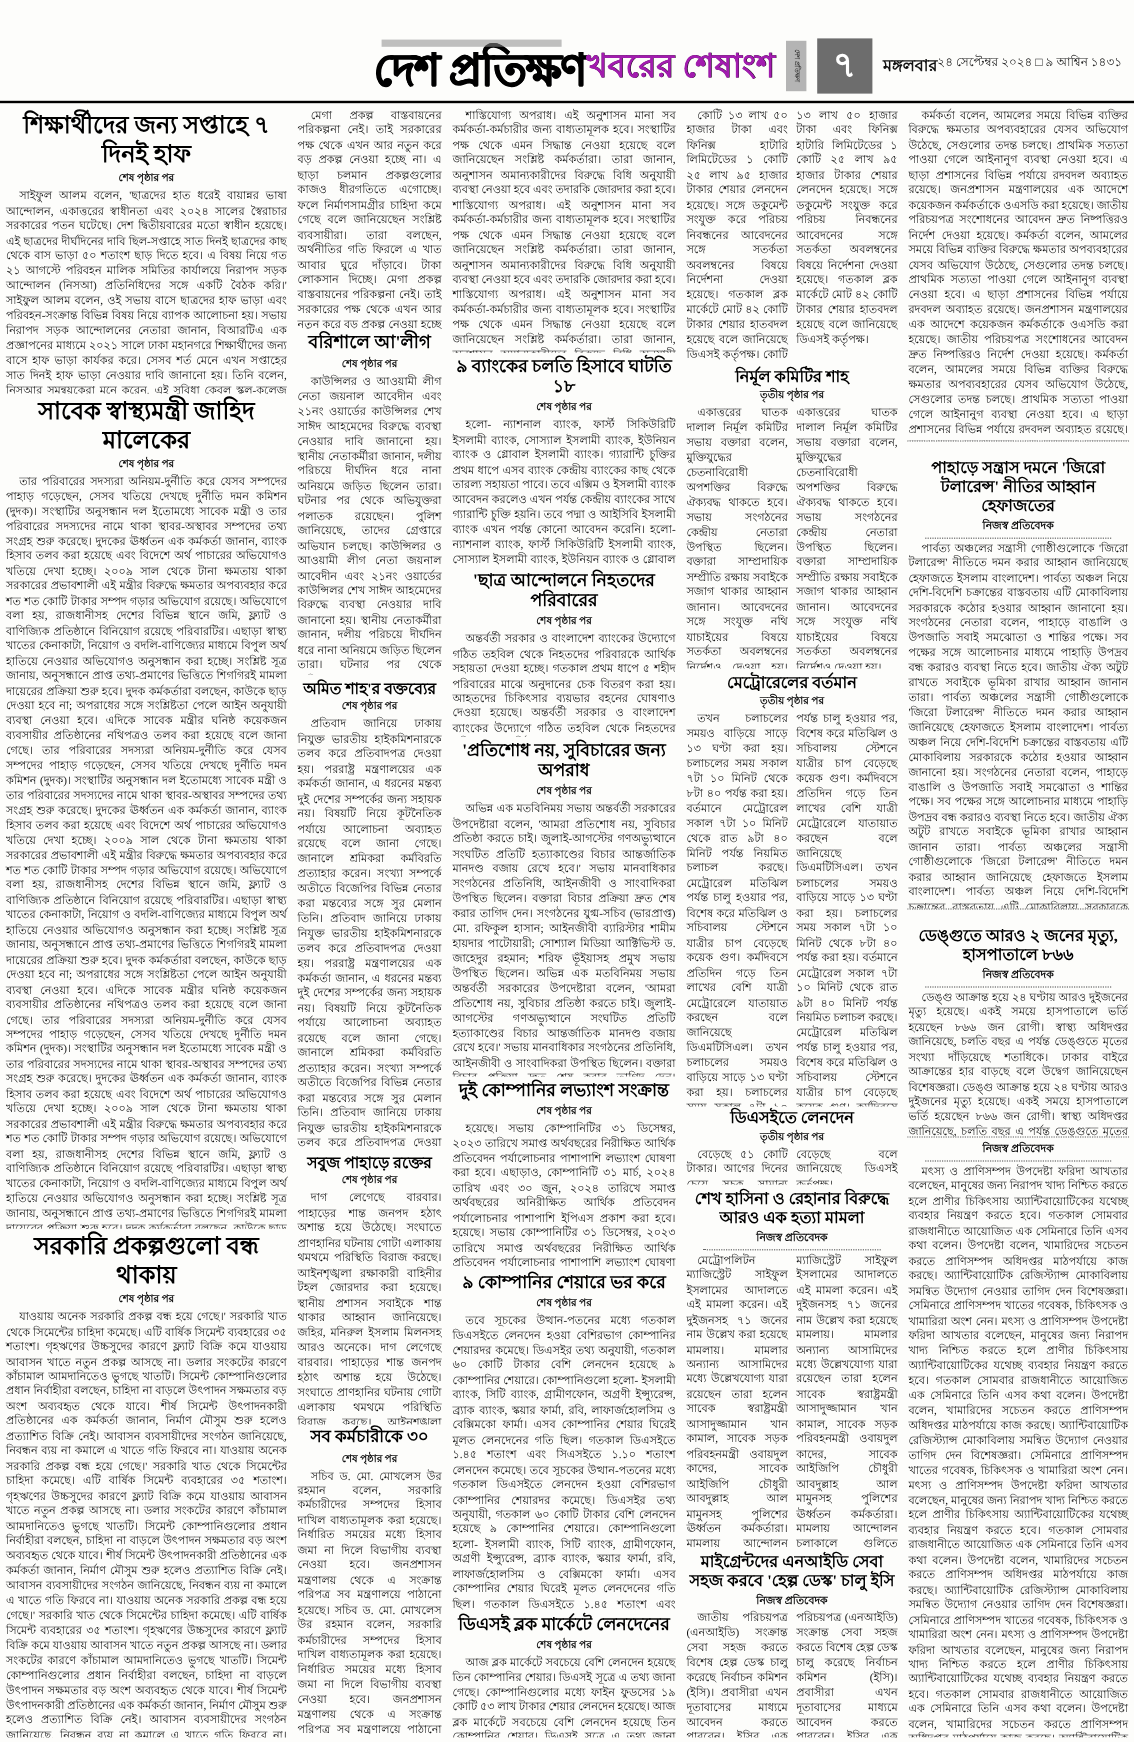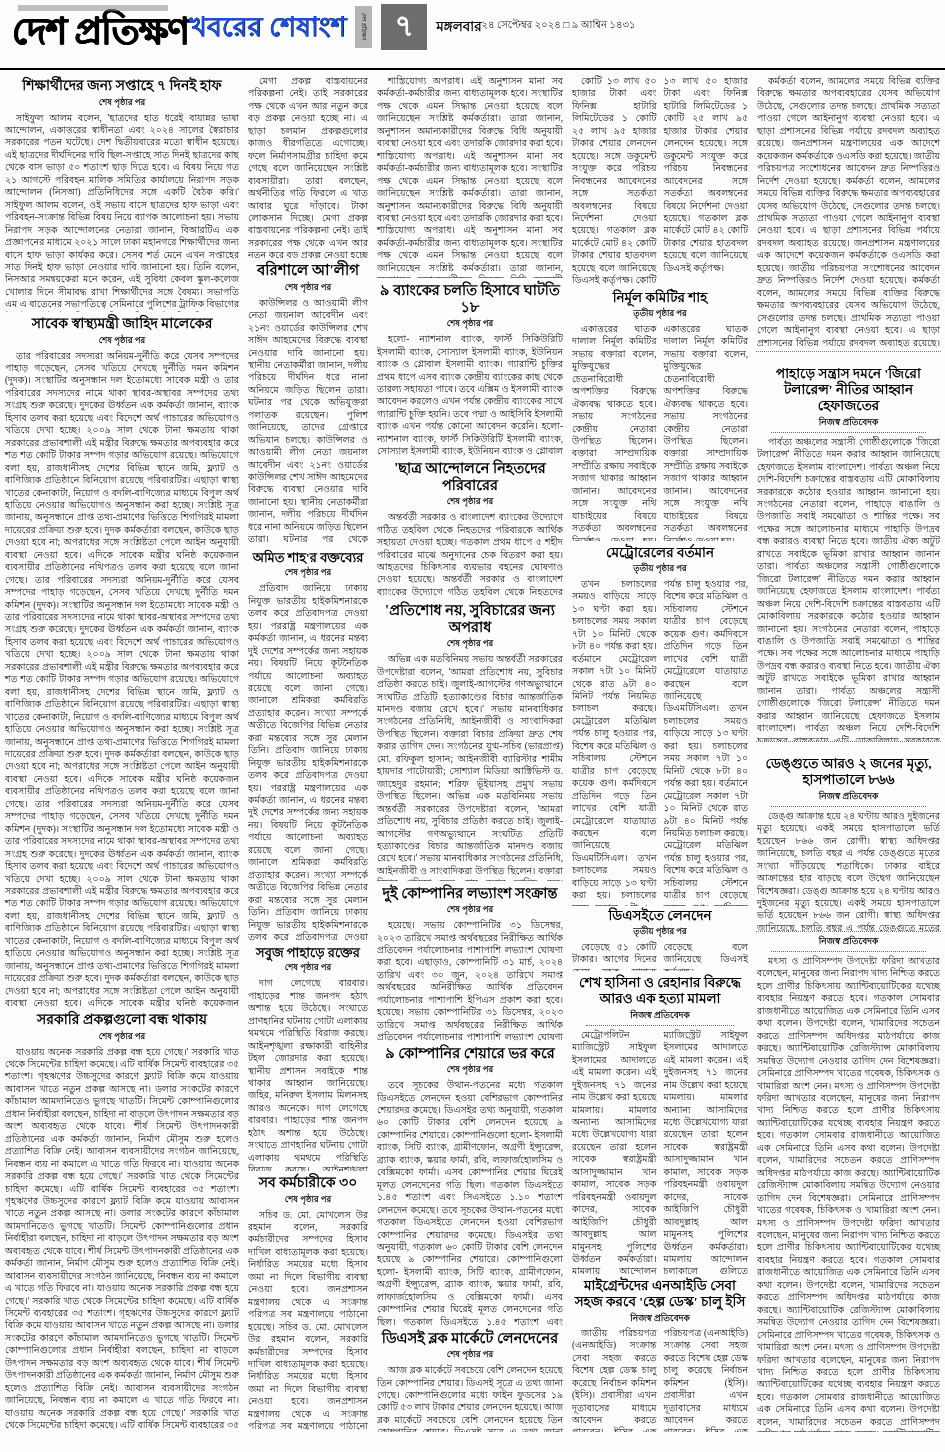--- a/index.html
+++ b/index.html
@@ -3,49 +3,49 @@
 <meta charset="utf-8">
 <style>
   html,body{margin:0;padding:0;}
   body{
     width:945px;height:1452px;overflow:hidden;background:#fdfdfb;color:#111;
     font-family:"Liberation Serif","DejaVu Serif",serif;
     -webkit-font-smoothing:antialiased;
   }
   
   .header{
-    display:flex;justify-content:flex-start;align-items:flex-end;
-    padding:8px 8px 18px 8px;border-bottom:2px solid #000;height:70px;box-sizing:border-box;
+    display:flex;justify-content:flex-end;align-items:flex-end;
+    padding:8px 8px 6px 8px;border-bottom:2px solid #000;height:86px;box-sizing:border-box;
   }
   .masthead{display:flex;flex-direction:column;padding-left:4px;}
   .kicker{width:150px;height:6px;background:#8d8d8d;margin:0 0 2px 6px;opacity:.55;}
   .paper-title{
     font-size:37px;font-weight:900;line-height:1;letter-spacing:-1px;color:#000;
     text-shadow:.6px 0 0 #000,-.6px 0 0 #000,0 .4px 0 #000;
   }
   .header-right{display:flex;align-items:center;gap:9px;padding-right:2px;}
-  .section-title{font-size:27px;font-weight:800;color:#1d4ed8;line-height:1;text-shadow:.4px 0 0 #000;}
+  .section-title{font-size:27px;font-weight:800;color:#a21caf;line-height:1;text-shadow:.4px 0 0 #000;}
   .logo-strip{
     width:17px;height:42px;background:#b4b4b4;color:#3c3c3c;display:flex;align-items:center;justify-content:center;
     writing-mode:vertical-rl;font-size:5.5px;font-weight:700;overflow:hidden;
   }
   .page-box{
     width:46px;height:46px;background:#6d6d6d;color:#fff;display:flex;align-items:center;justify-content:center;
     font-size:30px;font-weight:800;
   }
   .date-block{display:flex;flex-direction:row;line-height:1.25;min-width:135px;}
   .weekday{font-size:13.5px;font-weight:800;}
   .dateline{font-size:10px;color:#222;}
   
   .sheet{display:flex;gap:7px;padding:4px 4px 0 4px;height:1358px;box-sizing:content-box;}
   .col{display:flex;flex-direction:column;overflow:hidden;}
   .col1{width:236px;} .col2{width:122px;} .col3{width:188px;} .col4{width:178px;} .col5{width:185px;}
   .art{overflow:hidden;box-sizing:border-box;padding:1px 1px 2px 1px;}
   .hl{margin:3px 2px 1px 2px;text-align:center;font-weight:800;line-height:1.18;color:#000;}
-  .hl-1{font-size:14px;}   
+  .hl-1{font-size:20px;}   
   .hl-2{font-size:13px;}     
   .hl-3{font-size:14.5px;}   
   .hl-4{font-size:13.5px;}   
   .hl-5{font-size:13.5px;margin-top:13px;}   
   .cont{font-size:8.5px;font-weight:700;text-align:center;margin:0 0 2px 0;}
   .byline{font-size:9px;font-weight:700;text-align:center;margin:1px 0;}
   .dotrule{border-top:1px dotted #666;margin:2px 14px 3px 14px;height:0;}
   .bd{
     margin:0;font-size:9.3px;line-height:1.34;text-align:justify;text-indent:11px;
     word-break:break-word;color:#141414;

